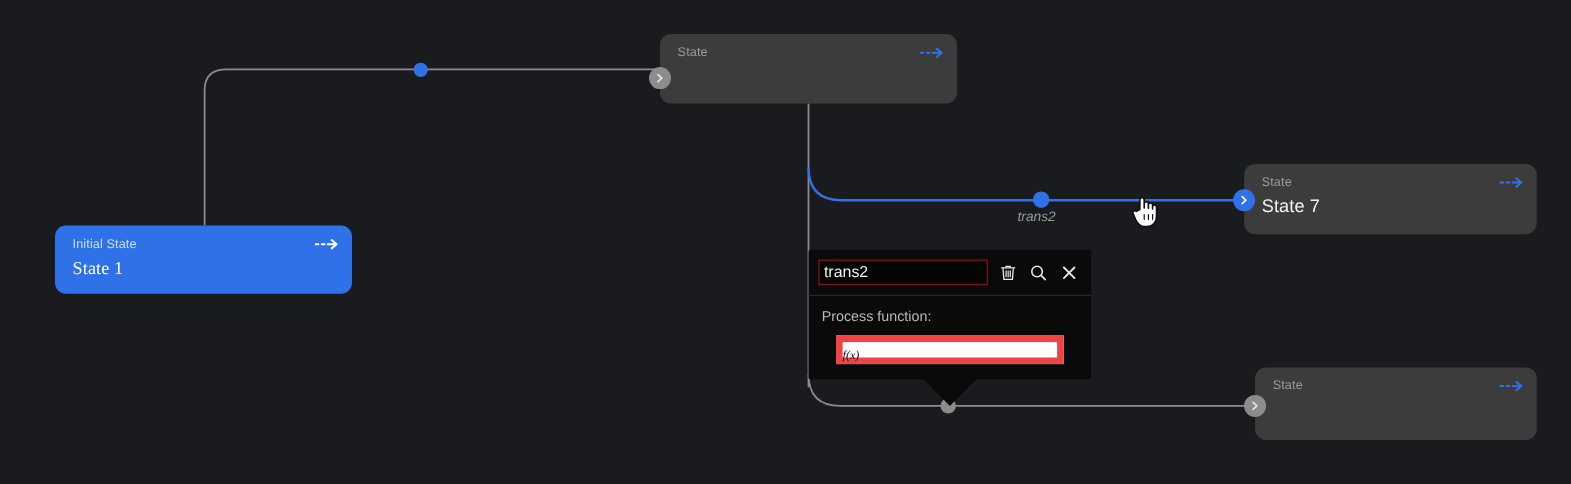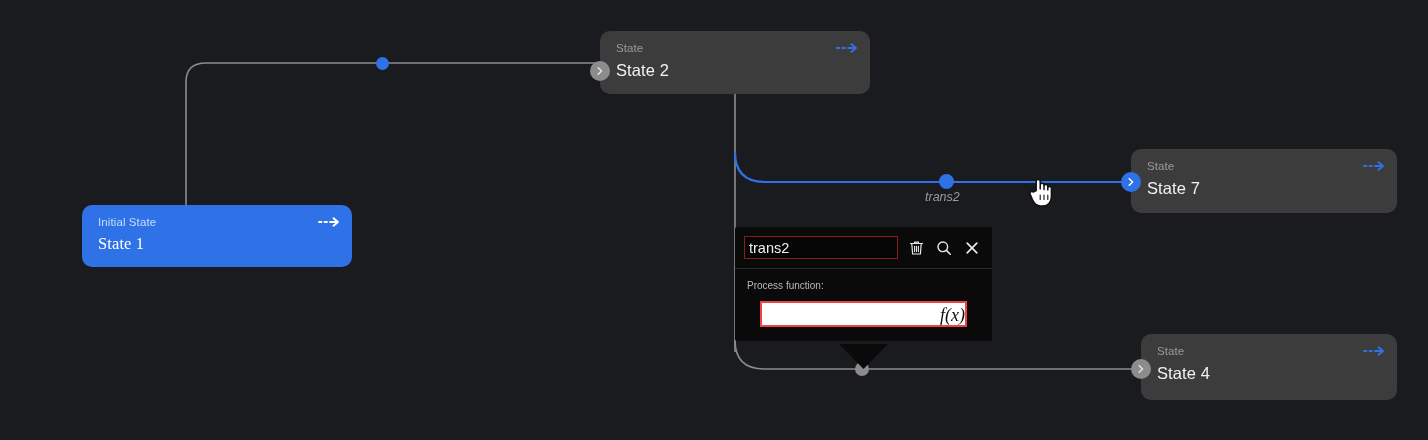--- a/index.html
+++ b/index.html
@@ -33,21 +33,20 @@
     position: absolute;
     border-radius: 10px;
     padding: 10px 26px 12px 16px;
     overflow: visible;
   }
   .node.default {
     background: #3c3c3c;
   }
   .node.initial {
     background: #2f72e8;
-    margin-left: 32px;
   }
   .node-kind {
     font-size: 11.5px;
     line-height: 14px;
     color: #9a9a9a;
     letter-spacing: 0.1px;
   }
   .node.initial .node-kind {
     color: #cbdcfb;
   }
@@ -152,37 +151,37 @@
     flex: 0 0 auto;
     background: transparent;
     border: none;
     cursor: pointer;
     padding: 0;
   }
   .popup-body {
     padding: 11px 12px 14px 12px;
   }
   .popup-label {
-    font-size: 10px;
+    font-size: 13px;
     color: #b9b9b9;
     margin-bottom: 10px;
   }
   #fx-button {
     display: block;
     width: 207px;
     margin: 0 auto;
     height: 26px;
     background: #ffffff;
-    border: 2px solid #ef4444;
+    border: 6px solid #ef4444;
     color: #101010;
-    font-size: 18px;
+    font-size: 11px;
     font-style: italic;
     font-family: "Liberation Serif", serif;
     cursor: pointer;
-    text-align: right;
+    text-align: left;
     line-height: 24px;
     padding: 0;
   }
 
   
   #hand-cursor {
     position: absolute;
     left: 1028px;
     top: 176px;
     width: 26px;
@@ -226,21 +225,20 @@
     </svg>
   </div>
 
   <div class="node default" style="left:600px; top:31px; width:270px; height:63px;">
     <div class="handle grey" style="top:30px;">
       <svg width="10" height="10" viewBox="0 0 10 10">
         <path d="M 3.2 1.8 L 6.6 5 L 3.2 8.2" fill="none" stroke="#e6e6e6" stroke-width="1.5" stroke-linecap="round" stroke-linejoin="round"></path>
       </svg>
     </div>
     <div class="node-kind">State</div>
-    <div class="node-title">State 2</div>
     <svg class="node-arrow" viewBox="0 0 22 14">
       <line x1="1" y1="7" x2="3.5" y2="7" stroke="#2f72e8" stroke-width="1.8" stroke-linecap="round"></line>
       <line x1="6.5" y1="7" x2="9" y2="7" stroke="#2f72e8" stroke-width="1.8" stroke-linecap="round"></line>
       <line x1="12" y1="7" x2="19" y2="7" stroke="#2f72e8" stroke-width="1.8" stroke-linecap="round"></line>
       <path d="M 15.5 3.2 L 20 7 L 15.5 10.8" fill="none" stroke="#2f72e8" stroke-width="1.8" stroke-linecap="round" stroke-linejoin="round"></path>
     </svg>
   </div>
 
   <div class="node default" style="left:1131px; top:149px; width:266px; height:64px;">
     <div class="handle blue" style="top:23px;">
@@ -258,21 +256,20 @@
     </svg>
   </div>
 
   <div class="node default" style="left:1141px; top:334px; width:256px; height:66px;">
     <div class="handle grey" style="top:25px;">
       <svg width="10" height="10" viewBox="0 0 10 10">
         <path d="M 3.2 1.8 L 6.6 5 L 3.2 8.2" fill="none" stroke="#e6e6e6" stroke-width="1.5" stroke-linecap="round" stroke-linejoin="round"></path>
       </svg>
     </div>
     <div class="node-kind">State</div>
-    <div class="node-title">State 4</div>
     <svg class="node-arrow" viewBox="0 0 22 14">
       <line x1="1" y1="7" x2="3.5" y2="7" stroke="#2f72e8" stroke-width="1.8" stroke-linecap="round"></line>
       <line x1="6.5" y1="7" x2="9" y2="7" stroke="#2f72e8" stroke-width="1.8" stroke-linecap="round"></line>
       <line x1="12" y1="7" x2="19" y2="7" stroke="#2f72e8" stroke-width="1.8" stroke-linecap="round"></line>
       <path d="M 15.5 3.2 L 20 7 L 15.5 10.8" fill="none" stroke="#2f72e8" stroke-width="1.8" stroke-linecap="round" stroke-linejoin="round"></path>
     </svg>
   </div>
 
   <div id="popup">
     <div class="popup-row-top">

